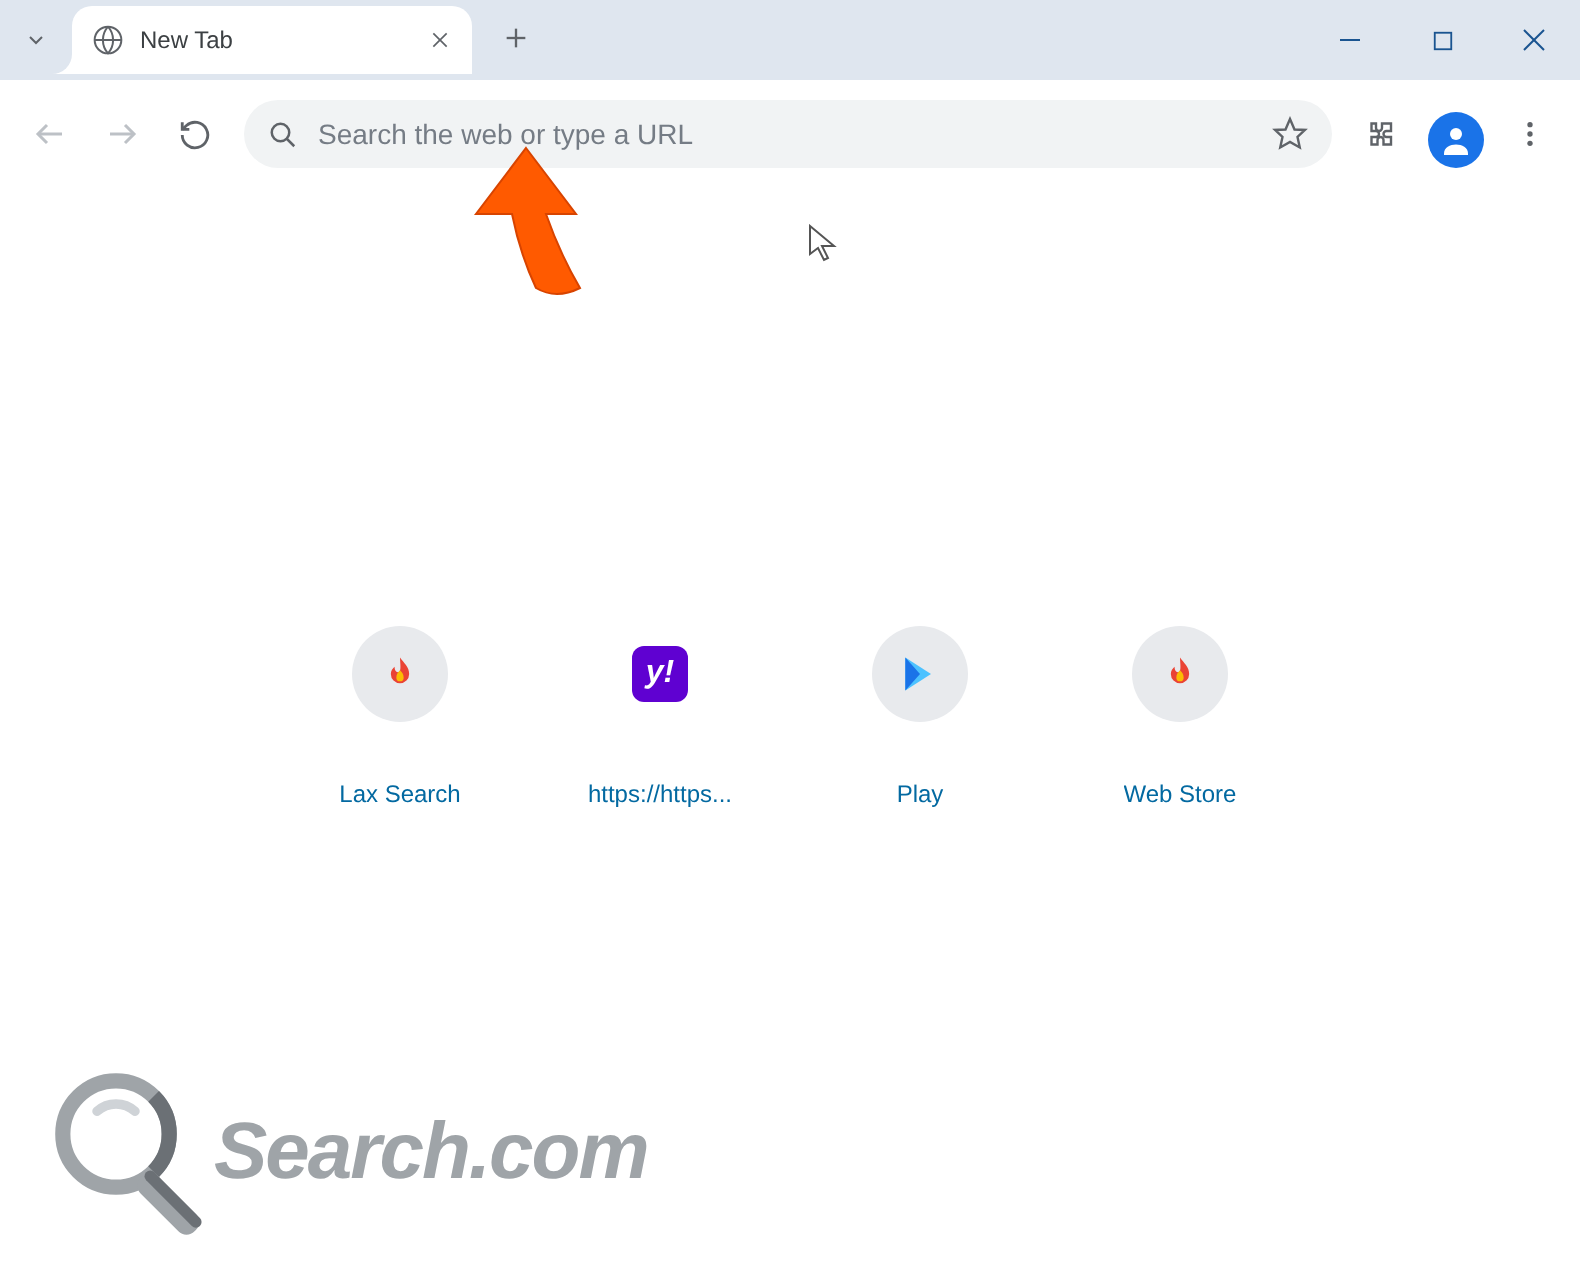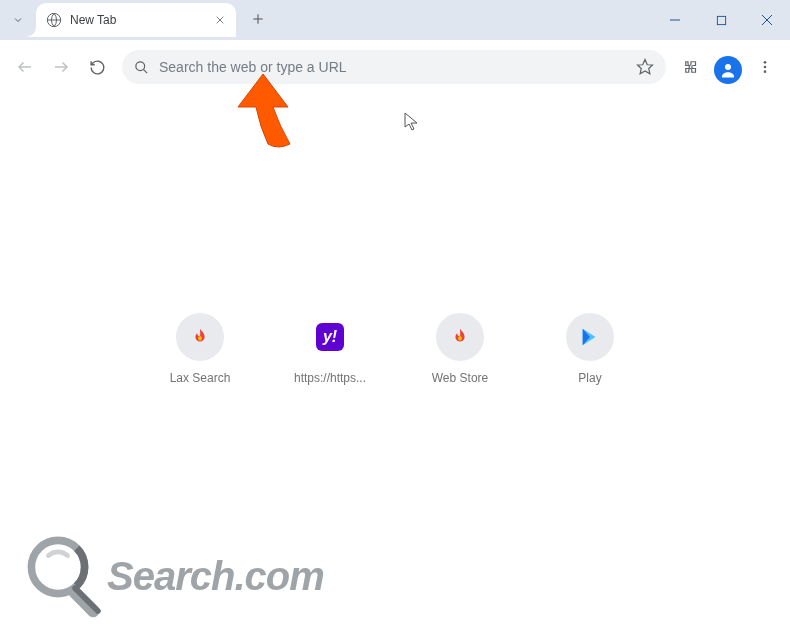--- a/index.html
+++ b/index.html
@@ -182,26 +182,27 @@
     height: 48px;
     border-radius: 50%;
     background: #e8eaed;
     display: flex;
     align-items: center;
     justify-content: center;
     margin-bottom: 10px;
   }
   .shortcut-label {
     font-size: 12px;
-    color: #737373;
+    color: #0369a1;
     text-align: center;
     white-space: nowrap;
     overflow: hidden;
     text-overflow: ellipsis;
     max-width: 90px;
+    margin-top: 19px;
   }
   .yahoo-tile { background: #5f01d1; }
   .arrow-annotation {
     position: absolute;
     top: 72px;
     left: 228px;
     pointer-events: none;
   }
   .cursor-annotation {
     position: absolute;
@@ -346,34 +347,34 @@
     </div>
     <div class="shortcut">
       <div class="shortcut-icon yahoo-tile" style="border-radius:6px;width:28px;height:28px;margin-top:10px;margin-bottom:20px;">
         <span style="color:#fff;font-weight:bold;font-size:16px;font-style:italic;">y!</span>
       </div>
       <div class="shortcut-label">https://https...</div>
     </div>
     <div class="shortcut">
       <div class="shortcut-icon">
         <svg width="22" height="22" viewBox="0 0 24 24">
-            <path d="M12 3c2 3 5 5 5 9a5 5 0 0 1-10 0c0-2 1-3 2-4-0 2 1 3 2 3 2 0 1-5 1-8z" fill="#ea4335"></path>
-            <path d="M12 10c1 1 2 2 2 4a2 2 0 0 1-4 0c0-2 1-3 2-4z" fill="#fbbc04"></path>
+            <path d="M4 3l14 9-14 9z" fill="#4cc2ff"></path>
+            <path d="M4 3l8 9-8 9z" fill="#1a73e8"></path>
           </svg>
       </div>
-      <div class="shortcut-label">Web Store</div>
+      <div class="shortcut-label">Play</div>
     </div>
     <div class="shortcut">
       <div class="shortcut-icon">
         <svg width="22" height="22" viewBox="0 0 24 24">
-            <path d="M4 3l14 9-14 9z" fill="#4cc2ff"></path>
-            <path d="M4 3l8 9-8 9z" fill="#1a73e8"></path>
+            <path d="M12 3c2 3 5 5 5 9a5 5 0 0 1-10 0c0-2 1-3 2-4-0 2 1 3 2 3 2 0 1-5 1-8z" fill="#ea4335"></path>
+            <path d="M12 10c1 1 2 2 2 4a2 2 0 0 1-4 0c0-2 1-3 2-4z" fill="#fbbc04"></path>
           </svg>
       </div>
-      <div class="shortcut-label">Play</div>
+      <div class="shortcut-label">Web Store</div>
     </div>
   </div>
 
   <div class="watermark">
     <svg width="95" height="95" viewBox="0 0 100 100">
       <circle cx="40" cy="40" r="28" fill="none" stroke="#9fa4a8" stroke-width="8"></circle>
       <circle cx="40" cy="40" r="28" fill="none" stroke="#6b7075" stroke-width="8" stroke-dasharray="44 132" transform="rotate(-45 40 40)"></circle>
       <circle cx="40" cy="40" r="20" fill="#fff" fill-opacity="0.3"></circle>
       <path d="M30 28 a15 15 0 0 1 20 0" fill="none" stroke="#cfd3d7" stroke-width="5" stroke-linecap="round"></path>
       <rect x="58" y="58" width="40" height="13" rx="6" fill="#9fa4a8" transform="rotate(45 58 58)"></rect>

